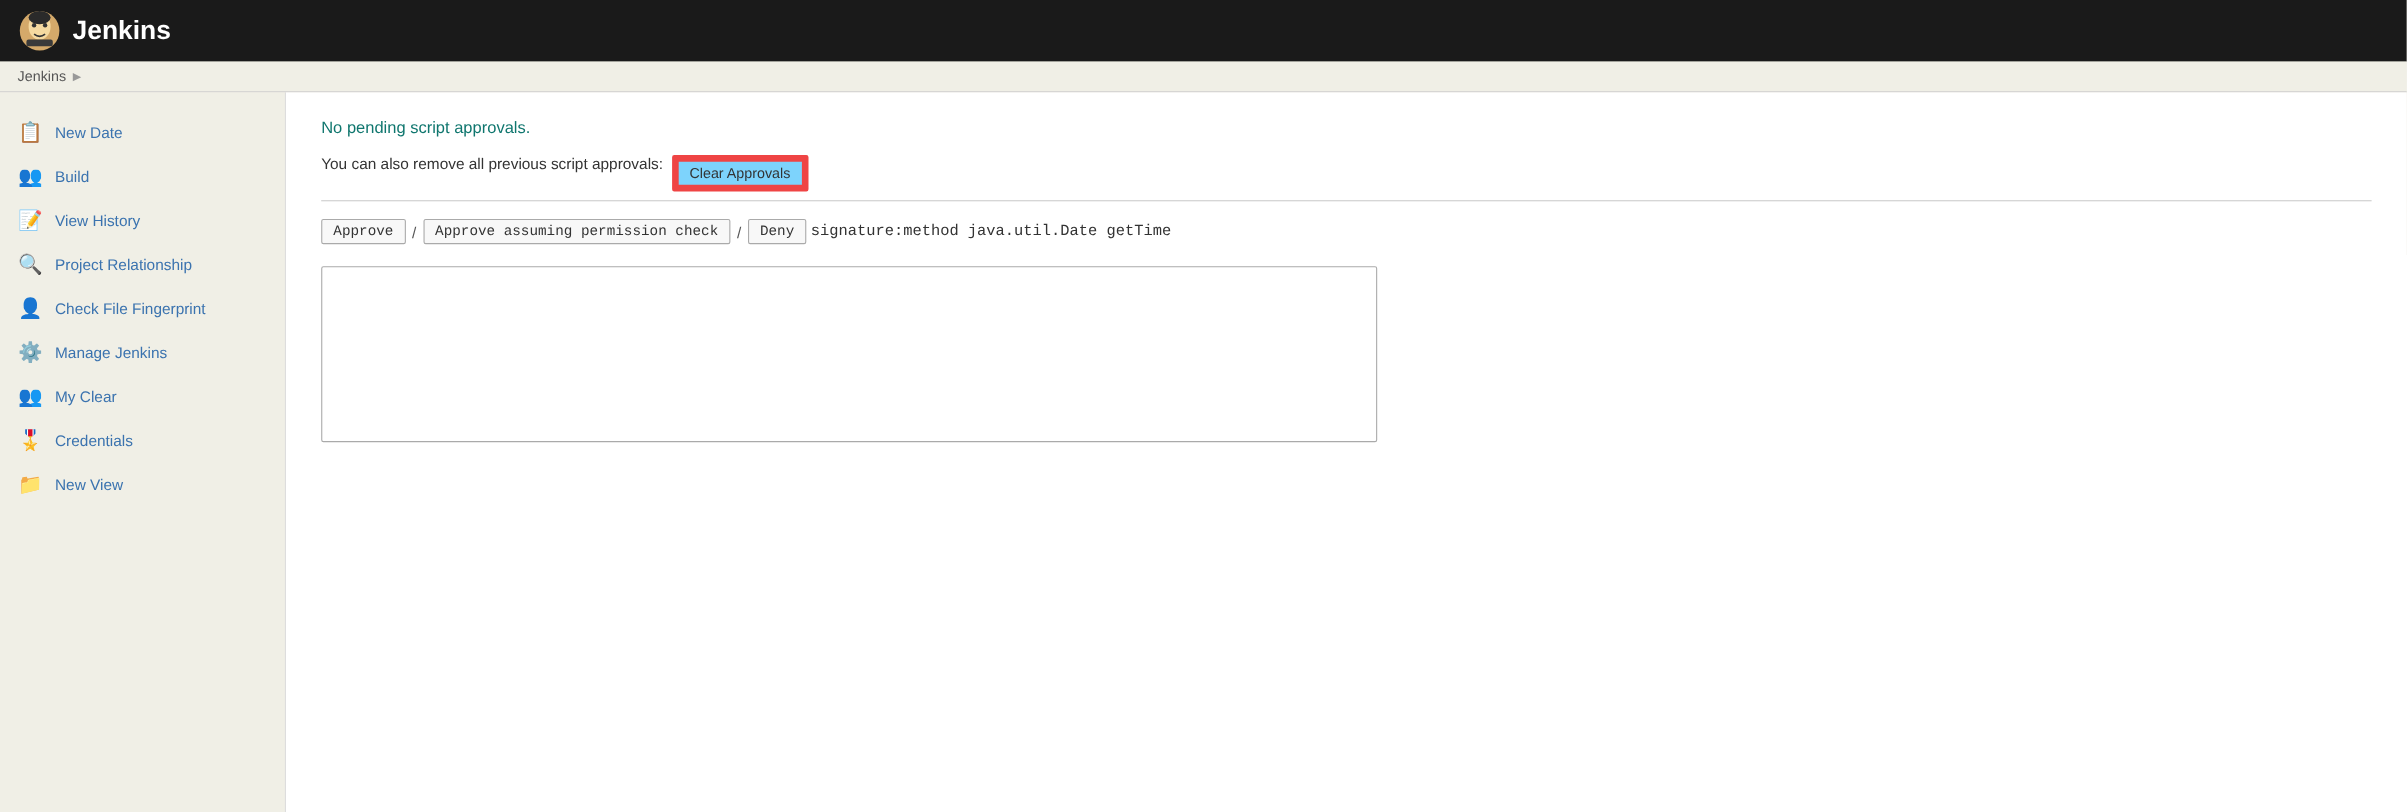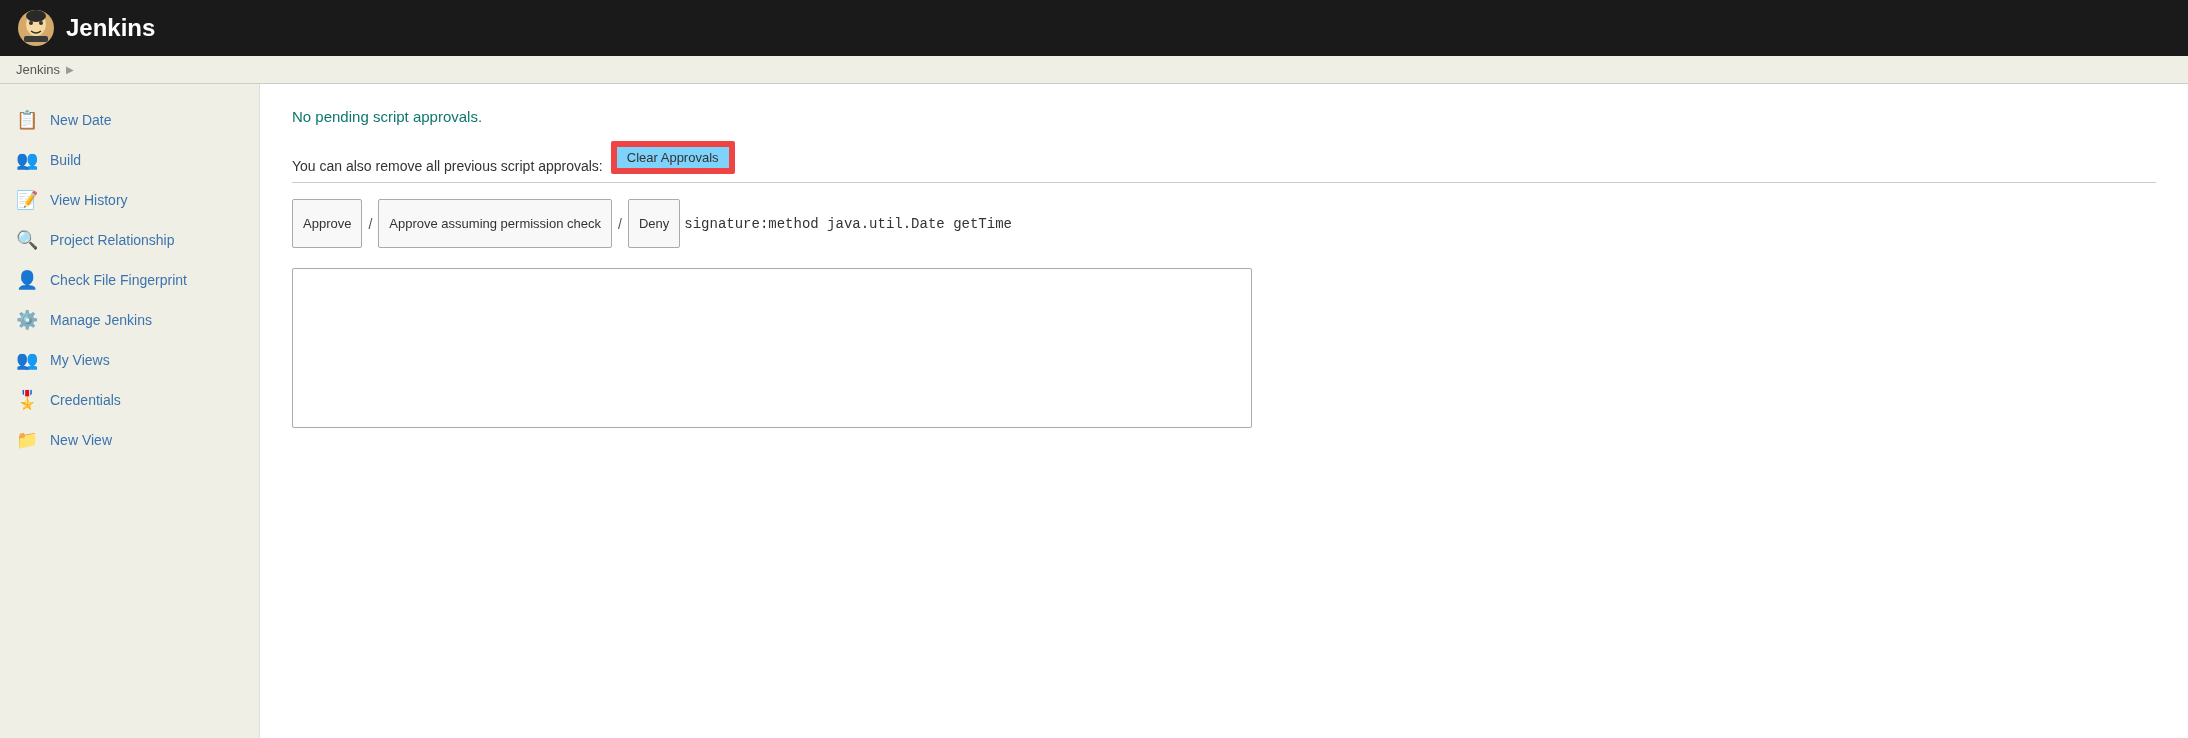--- a/index.html
+++ b/index.html
@@ -86,21 +86,21 @@
     }
 
     .no-pending {
       font-size: 15px;
       margin-bottom: 16px;
       color: #0f766e;
     }
 
     .clear-approvals-row {
       display: flex;
-      align-items: flex-end;
+      align-items: flex-start;
       gap: 8px;
       margin-bottom: 4px;
       font-size: 14px;
       color: #333;
     }
 
     .btn-clear {
       border: 6px solid #ef4444;
       background: #7dd3fc;
       padding: 3px 10px;
@@ -120,25 +120,26 @@
       display: flex;
       align-items: center;
       gap: 4px;
       margin-bottom: 20px;
       flex-wrap: wrap;
     }
 
     .btn-approve, .btn-deny, .btn-approve-perm {
       border: 1px solid #aaa;
       background: #f8f8f8;
-      padding: 16px 10px;
+      padding: 3px 10px;
       font-size: 13px;
       cursor: pointer;
       border-radius: 2px;
       color: #333;
+      font-family: Liberation Mono, monospace;
     }
 
     .separator-slash {
       color: #555;
       font-size: 14px;
       padding: 0 2px;
     }
 
     .signature-text {
       font-family: 'Courier New', Courier, monospace;
@@ -208,21 +209,21 @@
     <a class="sidebar-item">
       <span class="sidebar-icon">👤</span>
       <span>Check File Fingerprint</span>
     </a>
     <a class="sidebar-item">
       <span class="sidebar-icon">⚙️</span>
       <span>Manage Jenkins</span>
     </a>
     <a class="sidebar-item">
       <span class="sidebar-icon">👥</span>
-      <span>My Views</span>
+      <span>My Clear</span>
     </a>
     <a class="sidebar-item">
       <span class="sidebar-icon">🎖️</span>
       <span>Credentials</span>
     </a>
     <a class="sidebar-item">
       <span class="sidebar-icon">📁</span>
       <span>New View</span>
     </a>
   </nav>

